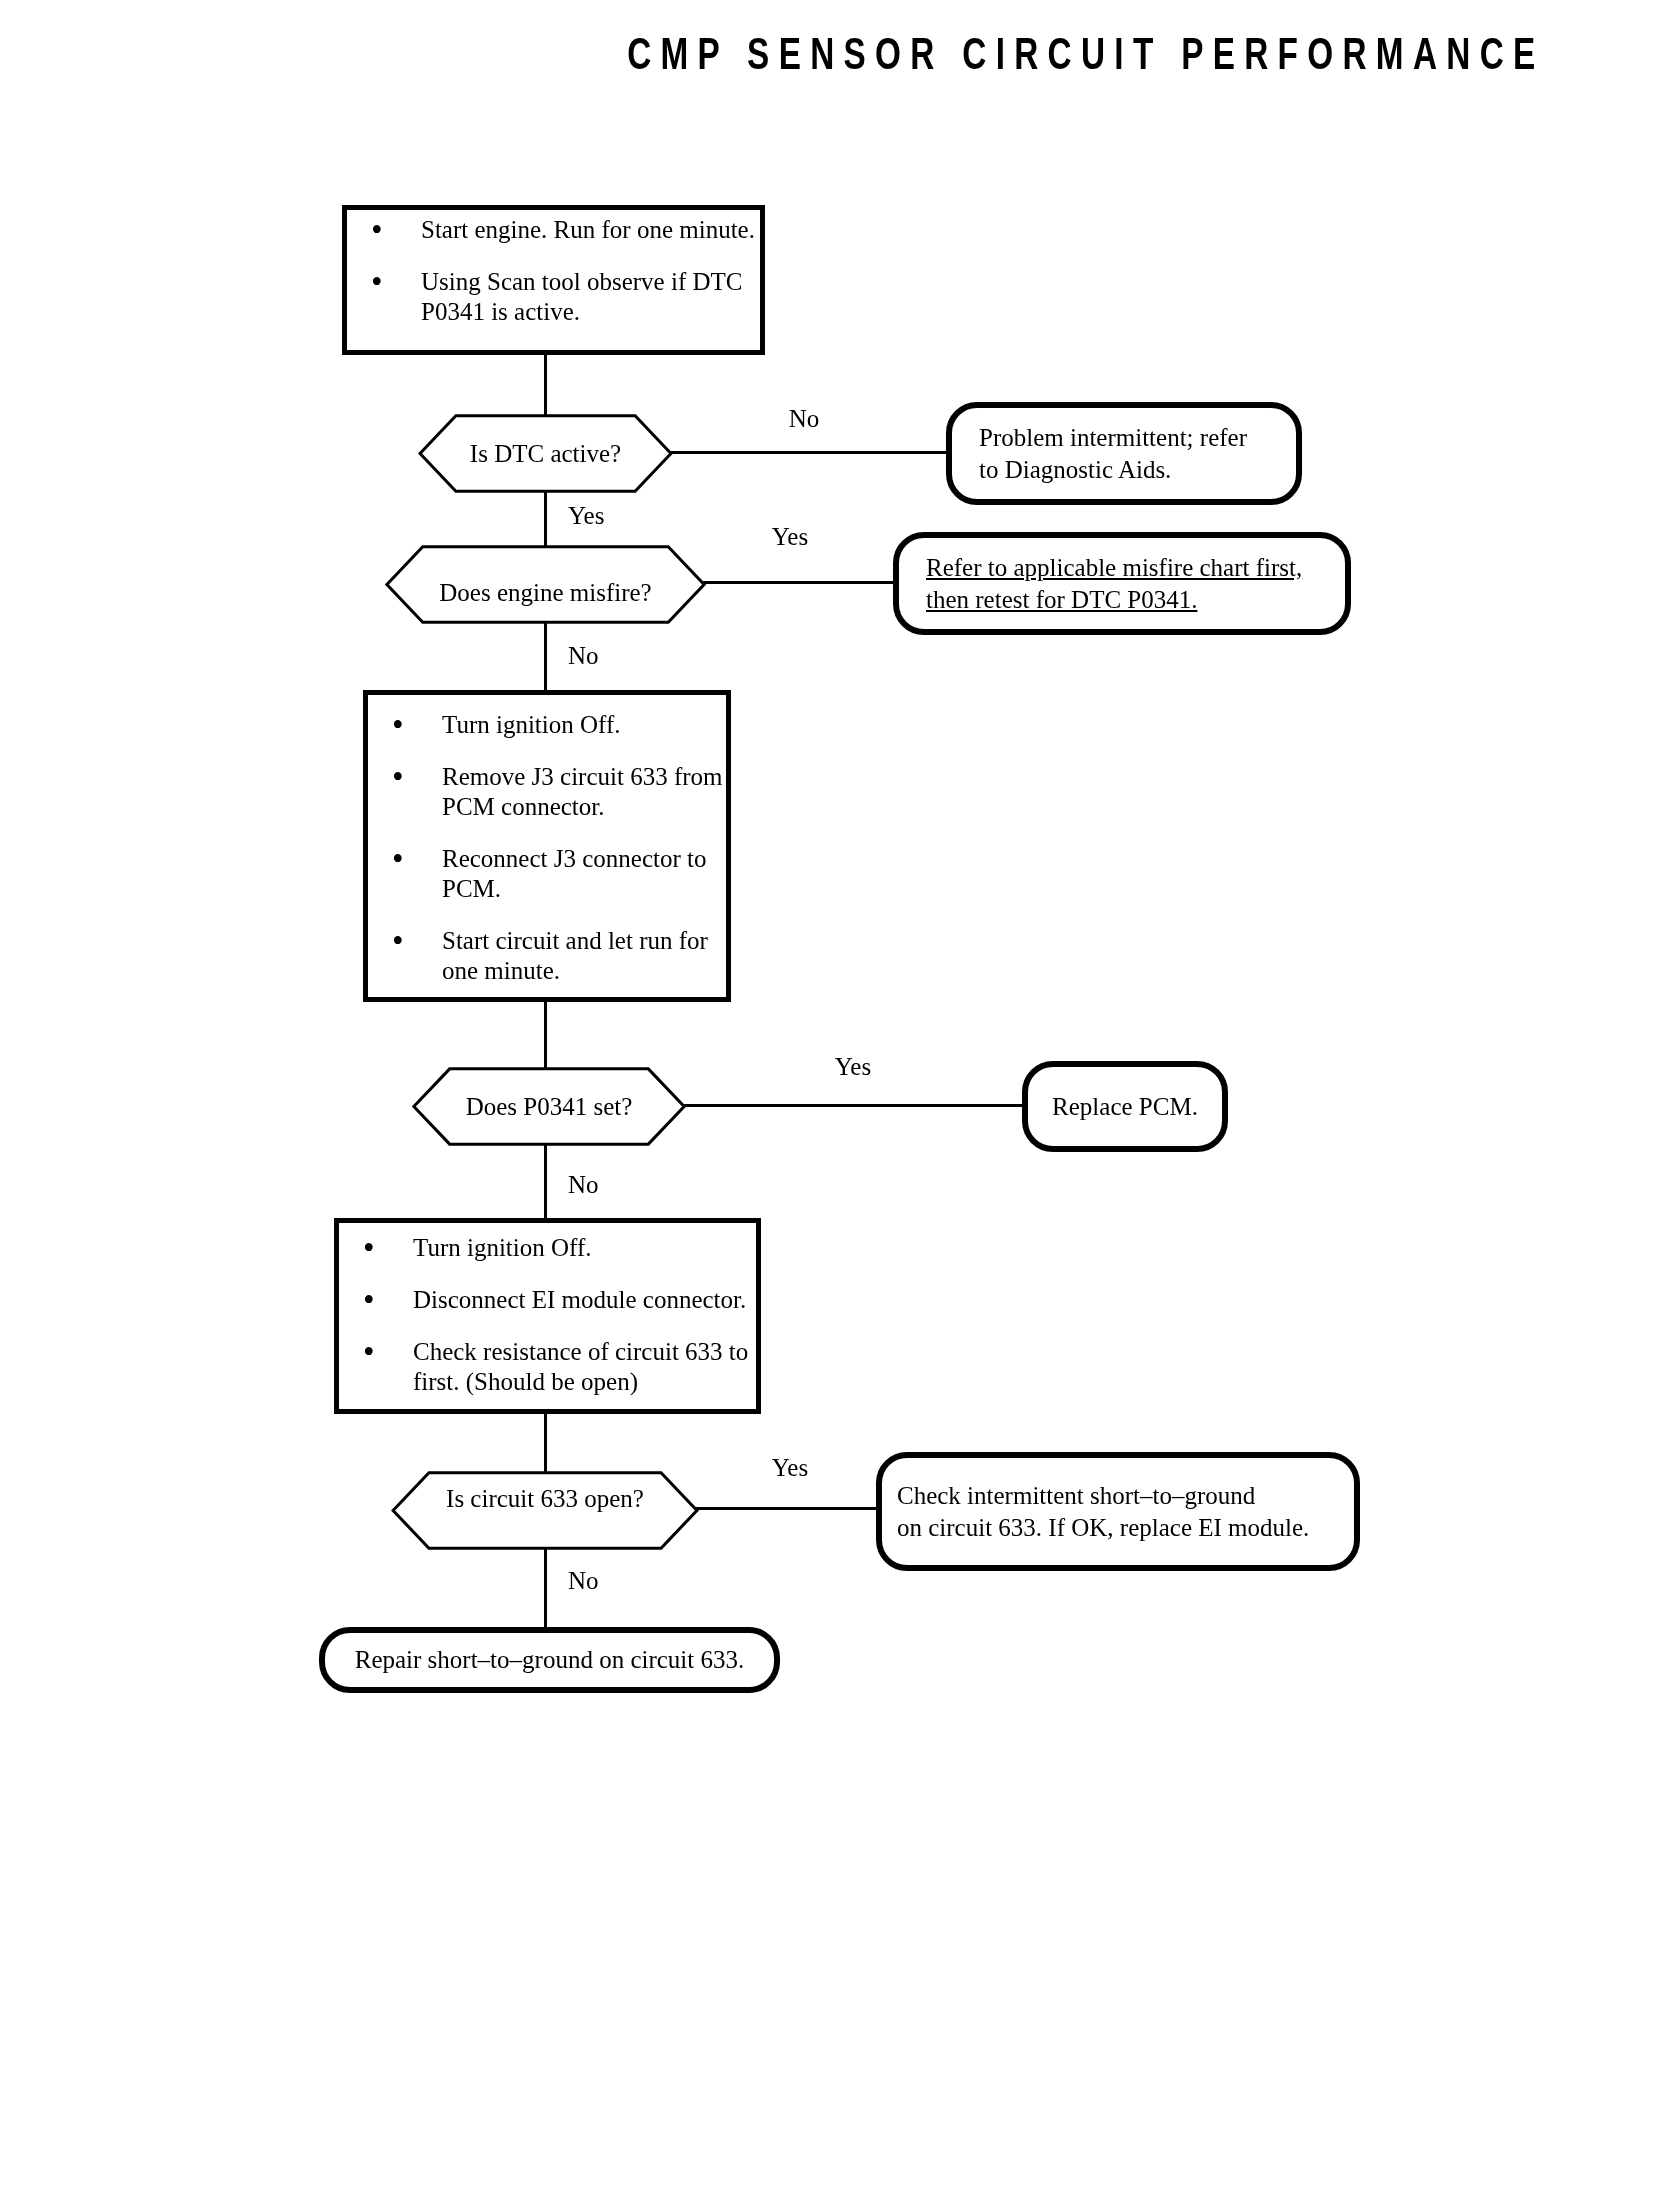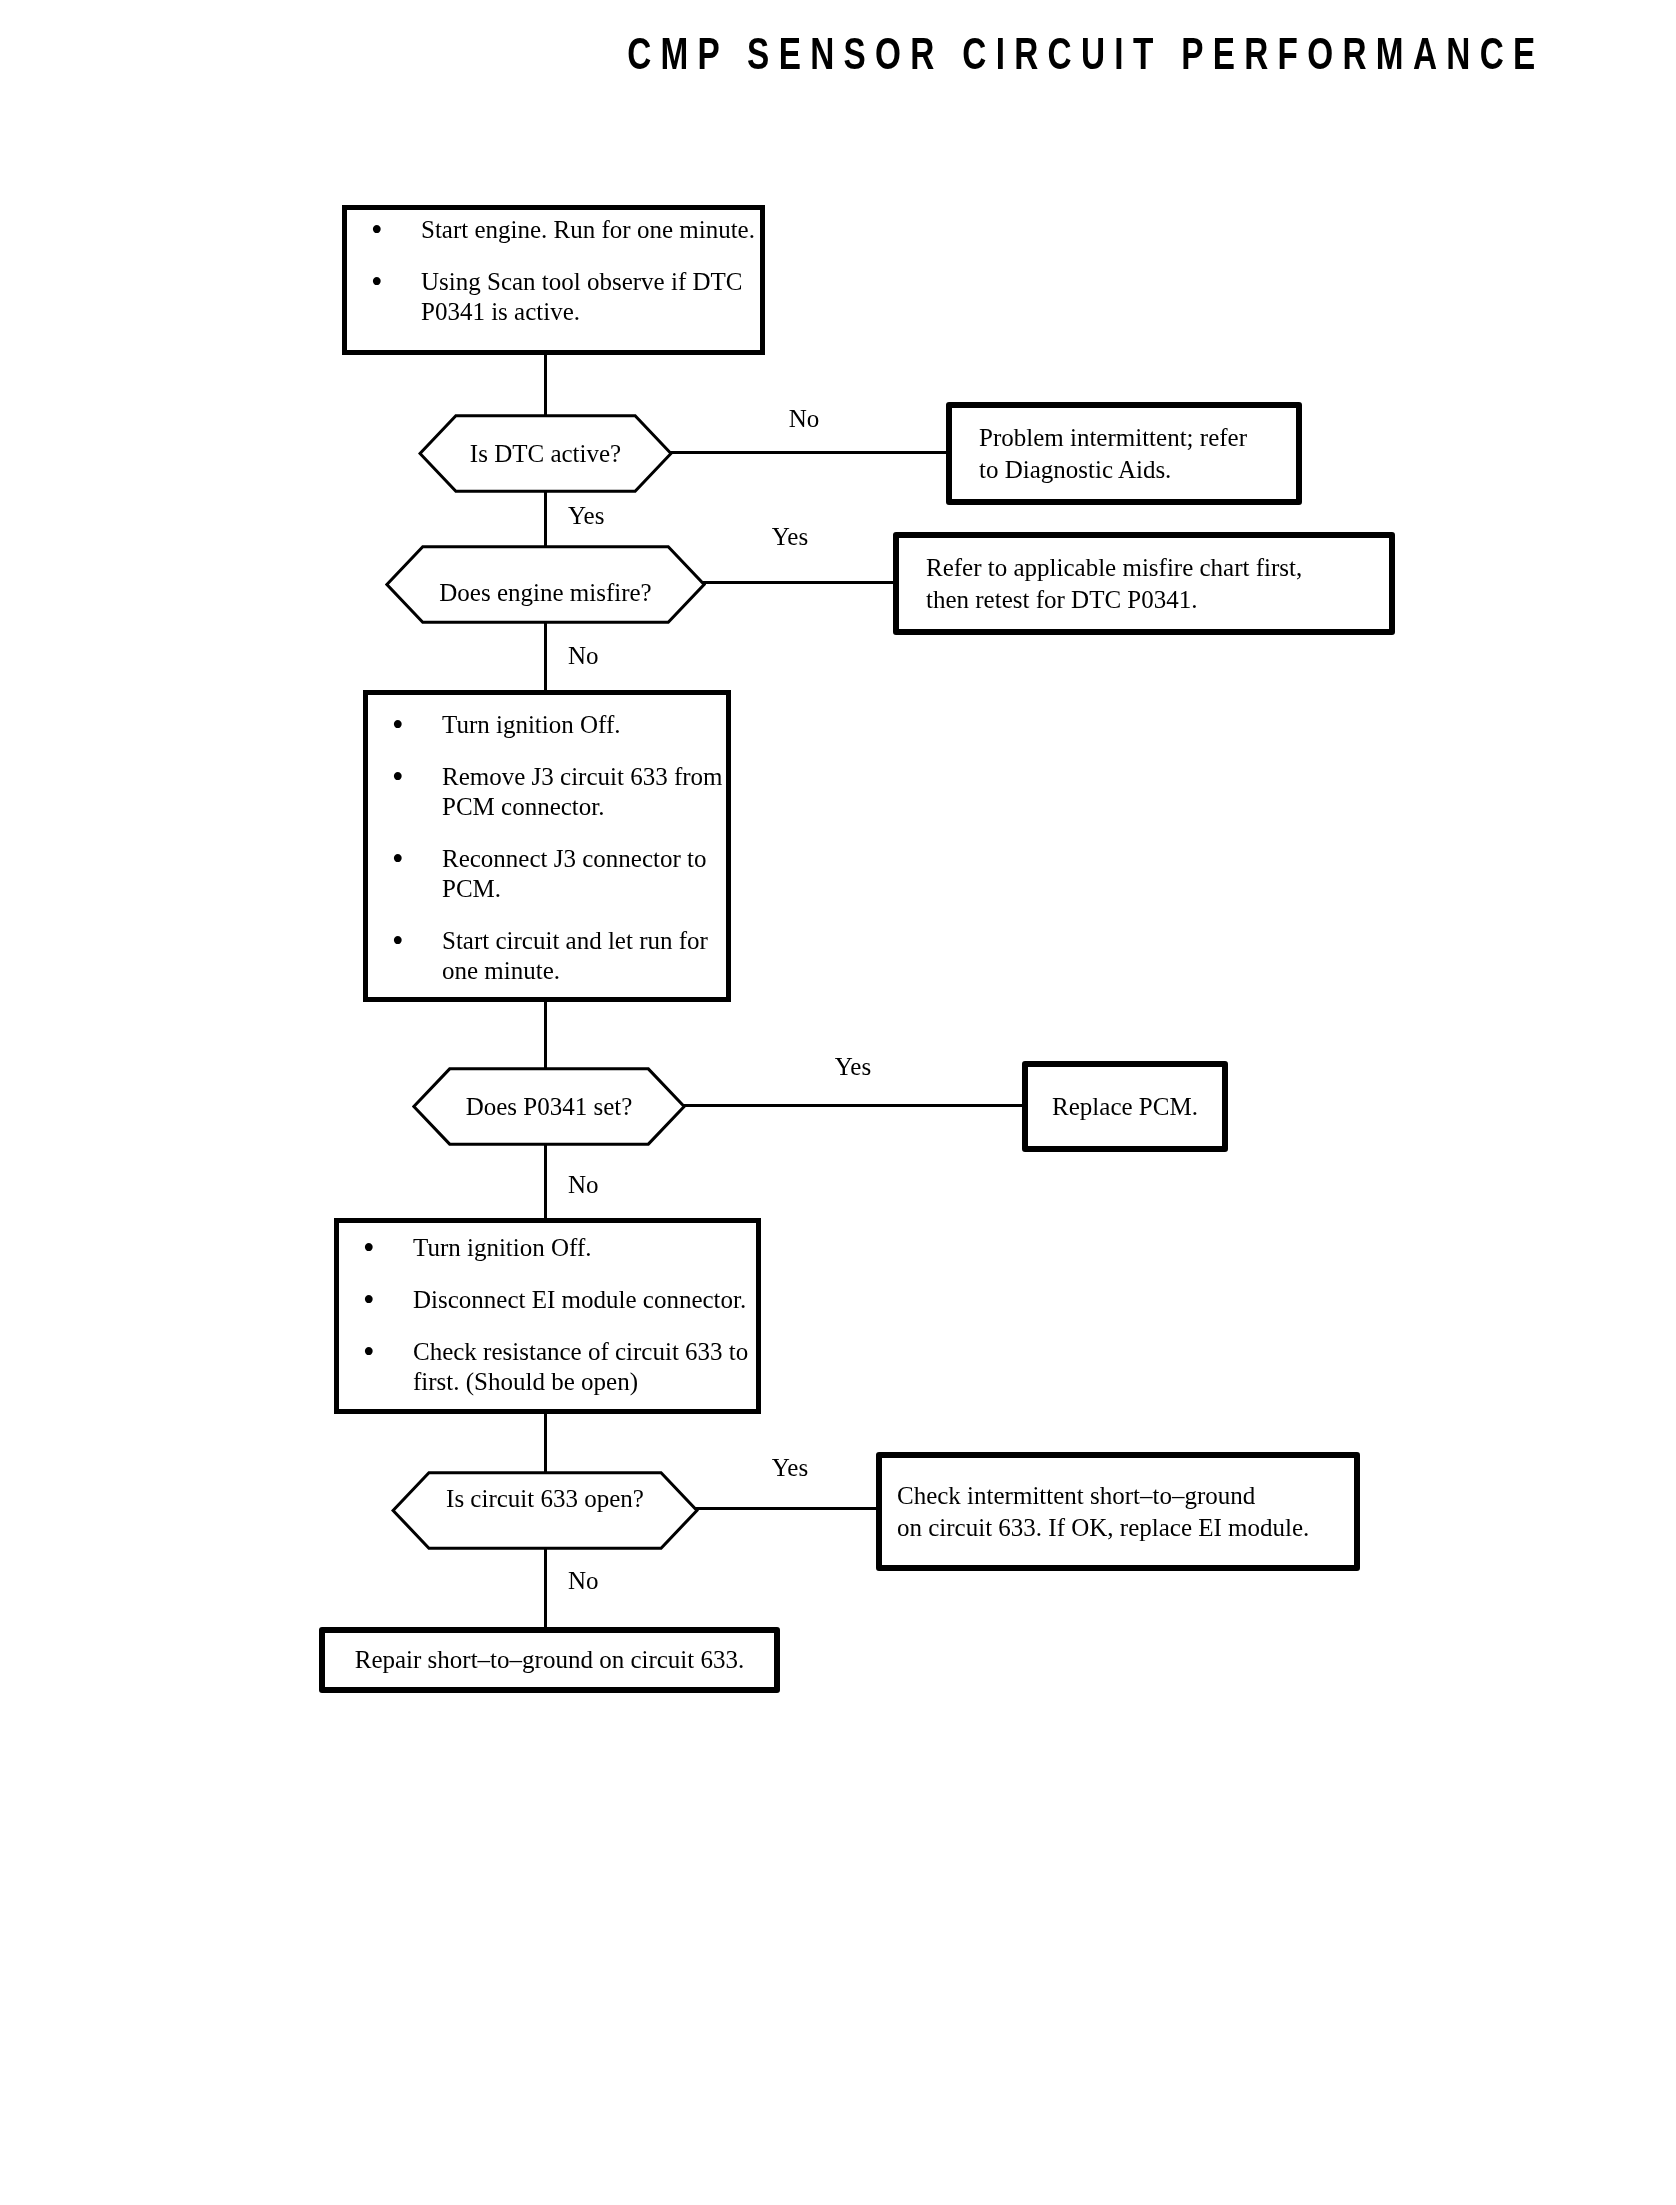--- a/index.html
+++ b/index.html
@@ -24,21 +24,21 @@
   .li-text{font-size:25px;line-height:30px;}
   .li-text .tline{white-space:nowrap;margin-left:10px;}
 
   
   .hexwrap{position:absolute;z-index:2;}
   .hexwrap svg{position:absolute;left:0;top:0;}
   .hexlabel{position:absolute;left:0;top:0;right:0;bottom:0;display:flex;
             align-items:center;justify-content:center;font-size:25px;white-space:nowrap;}
 
   
-  .round{position:absolute;box-sizing:border-box;border:6.7px solid #000;border-radius:3px;
+  .round{position:absolute;box-sizing:border-box;border:6.7px solid #000;border-radius:31px;
          background:#fff;z-index:2;display:flex;flex-direction:column;justify-content:center;}
   .round .rline{font-size:25px;line-height:32px;white-space:nowrap;}
   .round.pad-l{padding-left:27px;}
   .round.centered{align-items:center;text-align:center;}
 
   
   .blabel{position:absolute;font-size:25px;line-height:30px;z-index:3;white-space:nowrap;}
   .blabel.ctr{transform:translate(-50%,-50%);}
   .blabel.lft{transform:translateY(-50%);}
 </style>
@@ -86,21 +86,21 @@
   </div>
   <div class="blabel lft" style="left:568px;top:516px;">Yes</div>
 
   <div class="hexwrap" style="left:385px;top:545px;width:321px;height:95px;">
     <svg width="321" height="79" viewBox="0 0 528 130">
       <polygon points="3,65 62,3 466,3 525,65 466,127 62,127" fill="#fff" stroke="#000" stroke-width="5"></polygon>
     </svg>
     <div class="hexlabel">Does engine misfire?</div>
   </div>
   <div class="blabel ctr" style="left:790px;top:537px;">Yes</div>
-  <div class="round pad-l" style="left:893px;top:532px;width:502px;height:103px;">
+  <div class="round pad-l" style="left:893px;top:532px;width:458px;height:103px;text-decoration:underline;">
     <div class="rline">Refer to applicable misfire chart first,</div>
     <div class="rline">then retest for DTC P0341.</div>
   </div>
   <div class="blabel lft" style="left:568px;top:656px;">No</div>
 
   <div class="rect" style="left:363px;top:690px;width:368px;height:312px;padding:14.6px 6px 0 24px;">
     <div class="li">
       <span class="bullet">•</span>
       <div class="li-text">
         <div class="tline">Turn ignition Off.</div>

